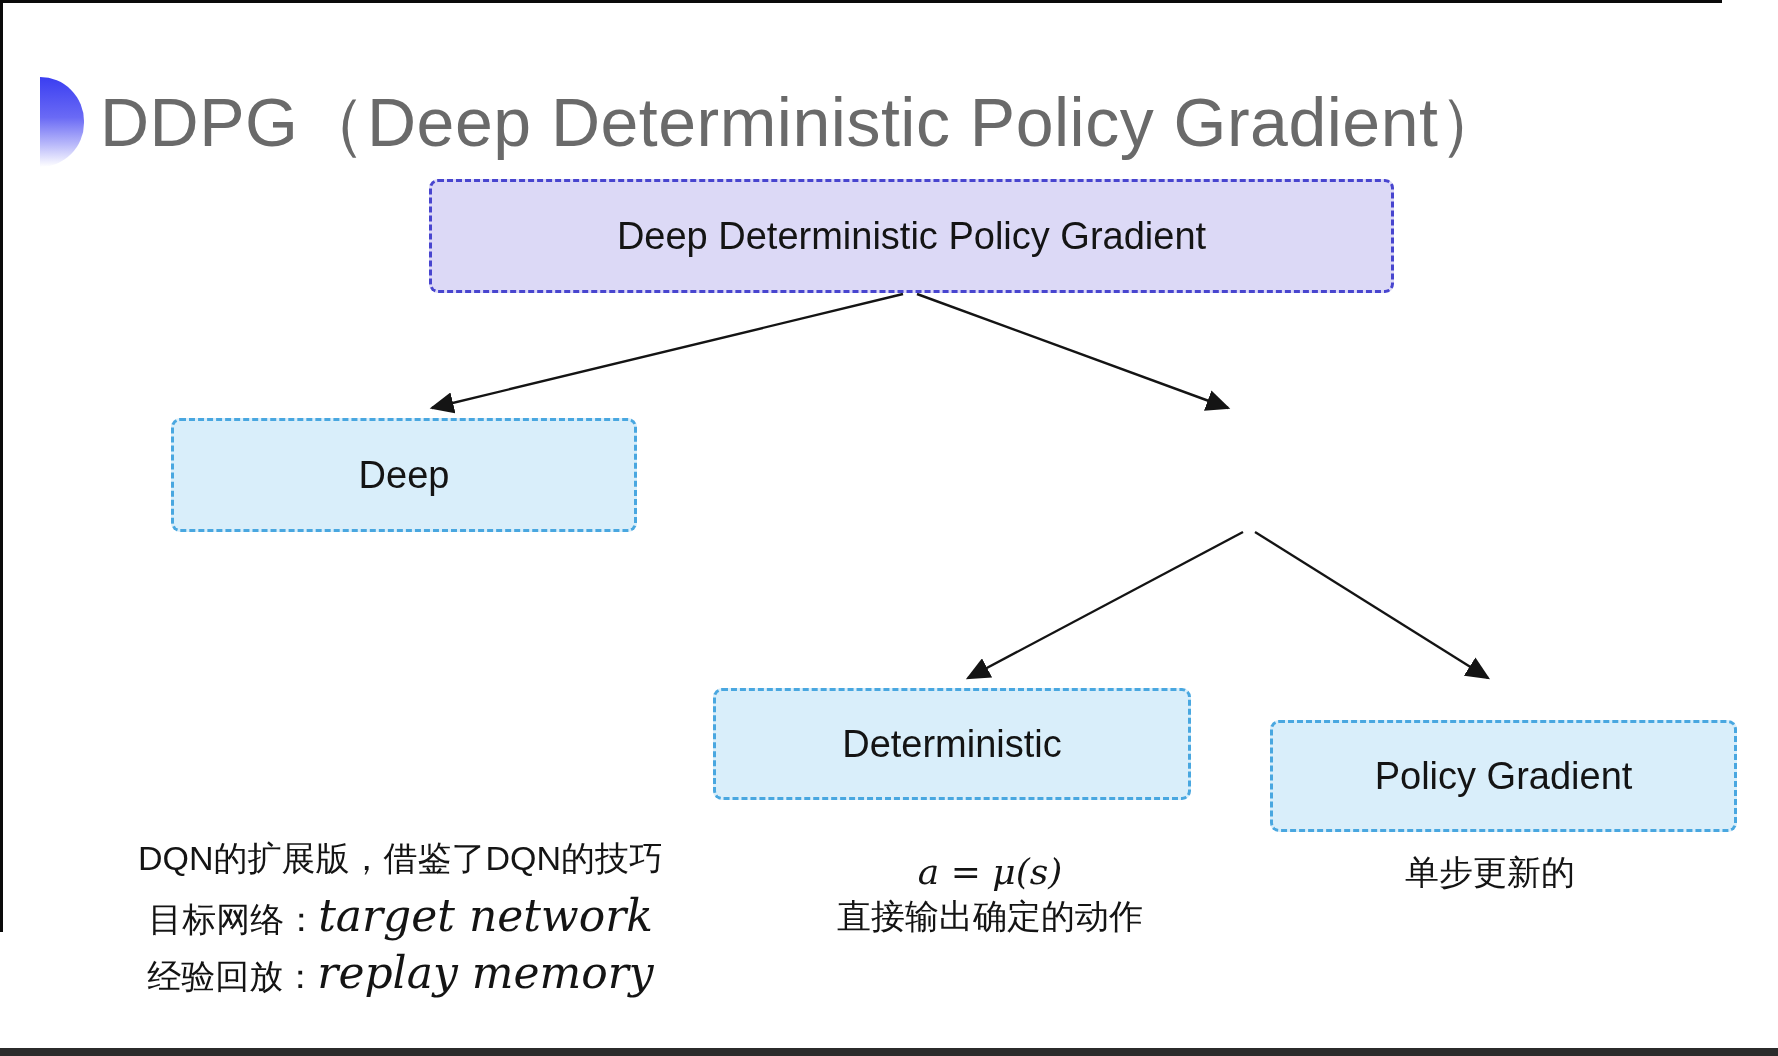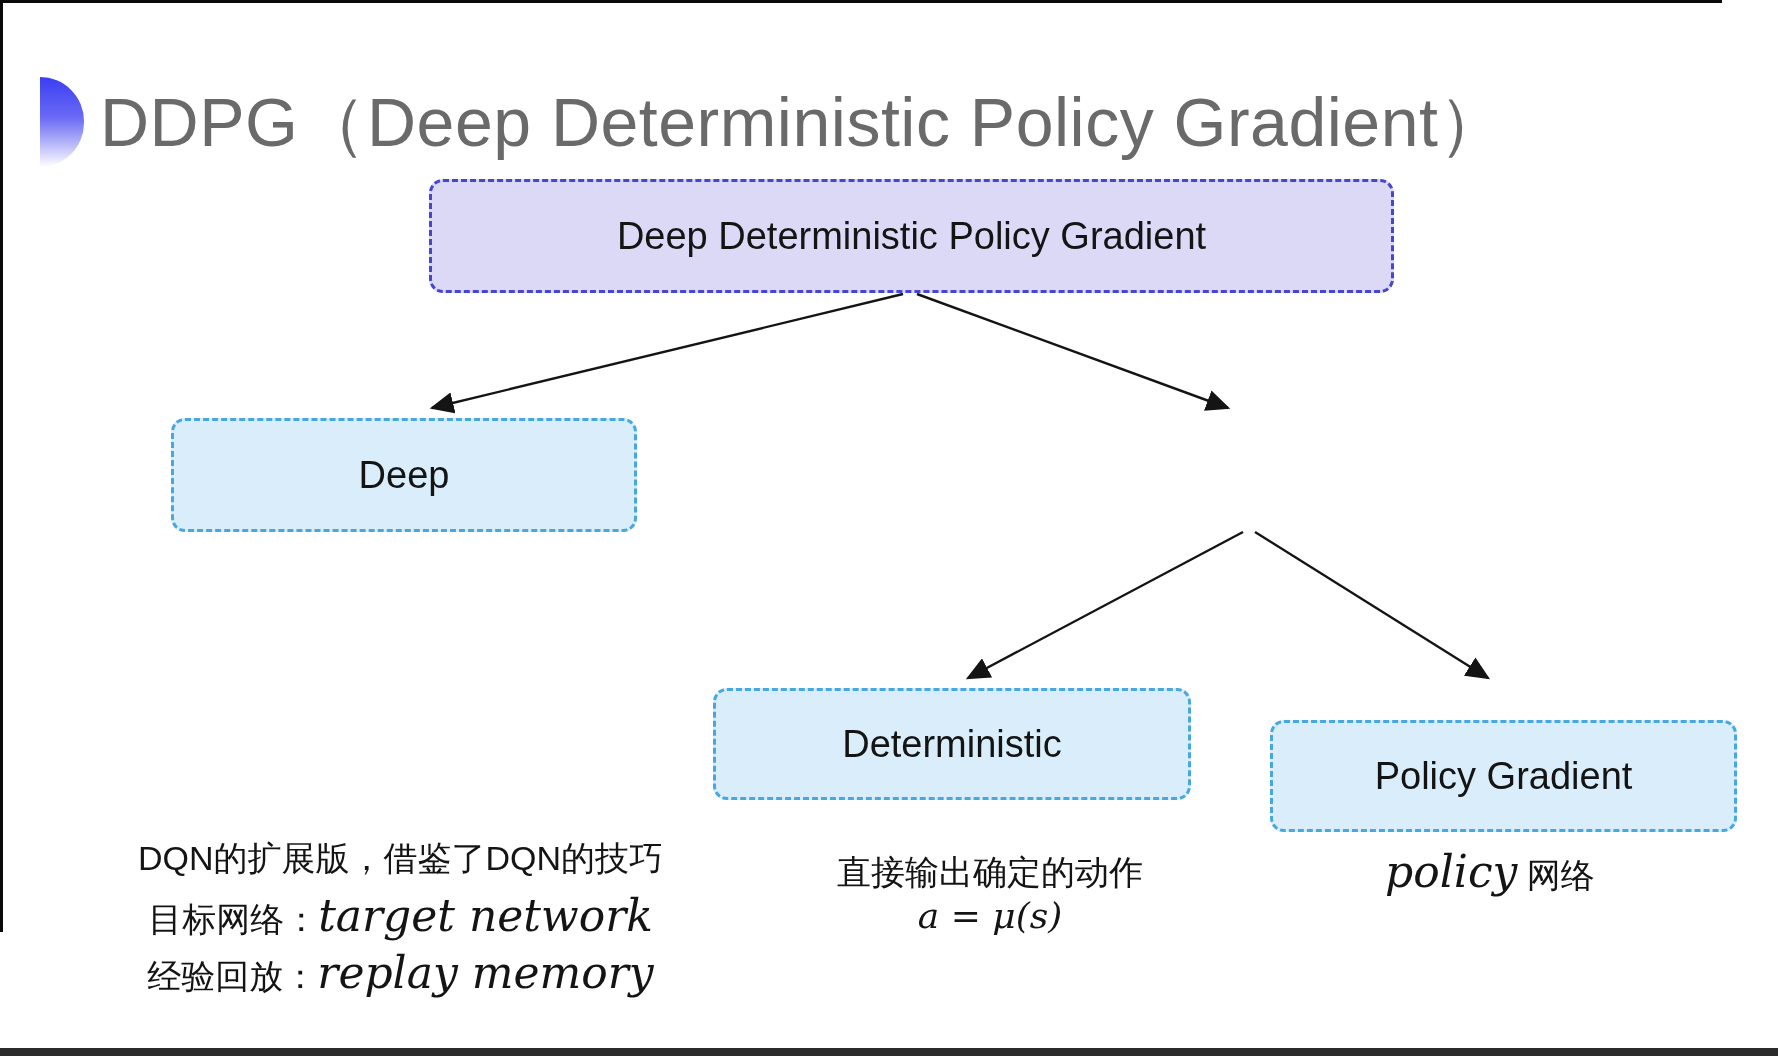--- a/index.html
+++ b/index.html
@@ -25,21 +25,21 @@
   }
   #page-title{
     position:absolute;left:100px;top:88px;height:68px;line-height:68px;
     font-size:68px;font-weight:500;letter-spacing:0.5px;
     color:var(--title-gray);white-space:nowrap;
   }
 
   
   .node{
     position:absolute;display:flex;align-items:center;justify-content:center;
-    border-radius:14px;font-size:38px;font-weight:500;color:var(--ink);
+    border-radius:9px;font-size:38px;font-weight:500;color:var(--ink);
     white-space:nowrap;
   }
   .node.purple{background:var(--purple-fill);border:3px dashed var(--purple-border);}
   .node.cyan{background:var(--cyan-fill);border:3px dashed var(--cyan-border);}
   #node-ddpg{left:429px;top:179px;width:959px;height:108px;}
   #node-deep{left:171px;top:418px;width:460px;height:108px;}
   #node-dpg{left:845px;top:418px;width:803px;height:108px;}
   #node-det{left:713px;top:688px;width:472px;height:106px;}
   #node-pg{left:1270px;top:688px;width:461px;height:106px;margin-top:32px;}
 
@@ -98,21 +98,21 @@
     <span>Policy Gradient</span>
   </div>
 
   <div class="note-col" id="note-deep">
     <div class="note-line">DQN的扩展版，借鉴了DQN的技巧</div>
     <div class="note-line"><span>目标网络：</span><span class="math">target network</span></div>
     <div class="note-line"><span>经验回放：</span><span class="math">replay memory</span></div>
   </div>
 
   <div class="note-col" id="note-det">
+    <div class="note-line" id="formula">a = μ(s)</div>
     <div class="note-line">直接输出确定的动作</div>
-    <div class="note-line" id="formula">a = μ(s)</div>
   </div>
 
   <div class="note-col" id="note-pg">
-    <div class="note-line"><span class="math">policy</span><span> 网络</span></div>
+    <div class="note-line">单步更新的</div>
   </div>
 
 </div>
 
 </body></html>

